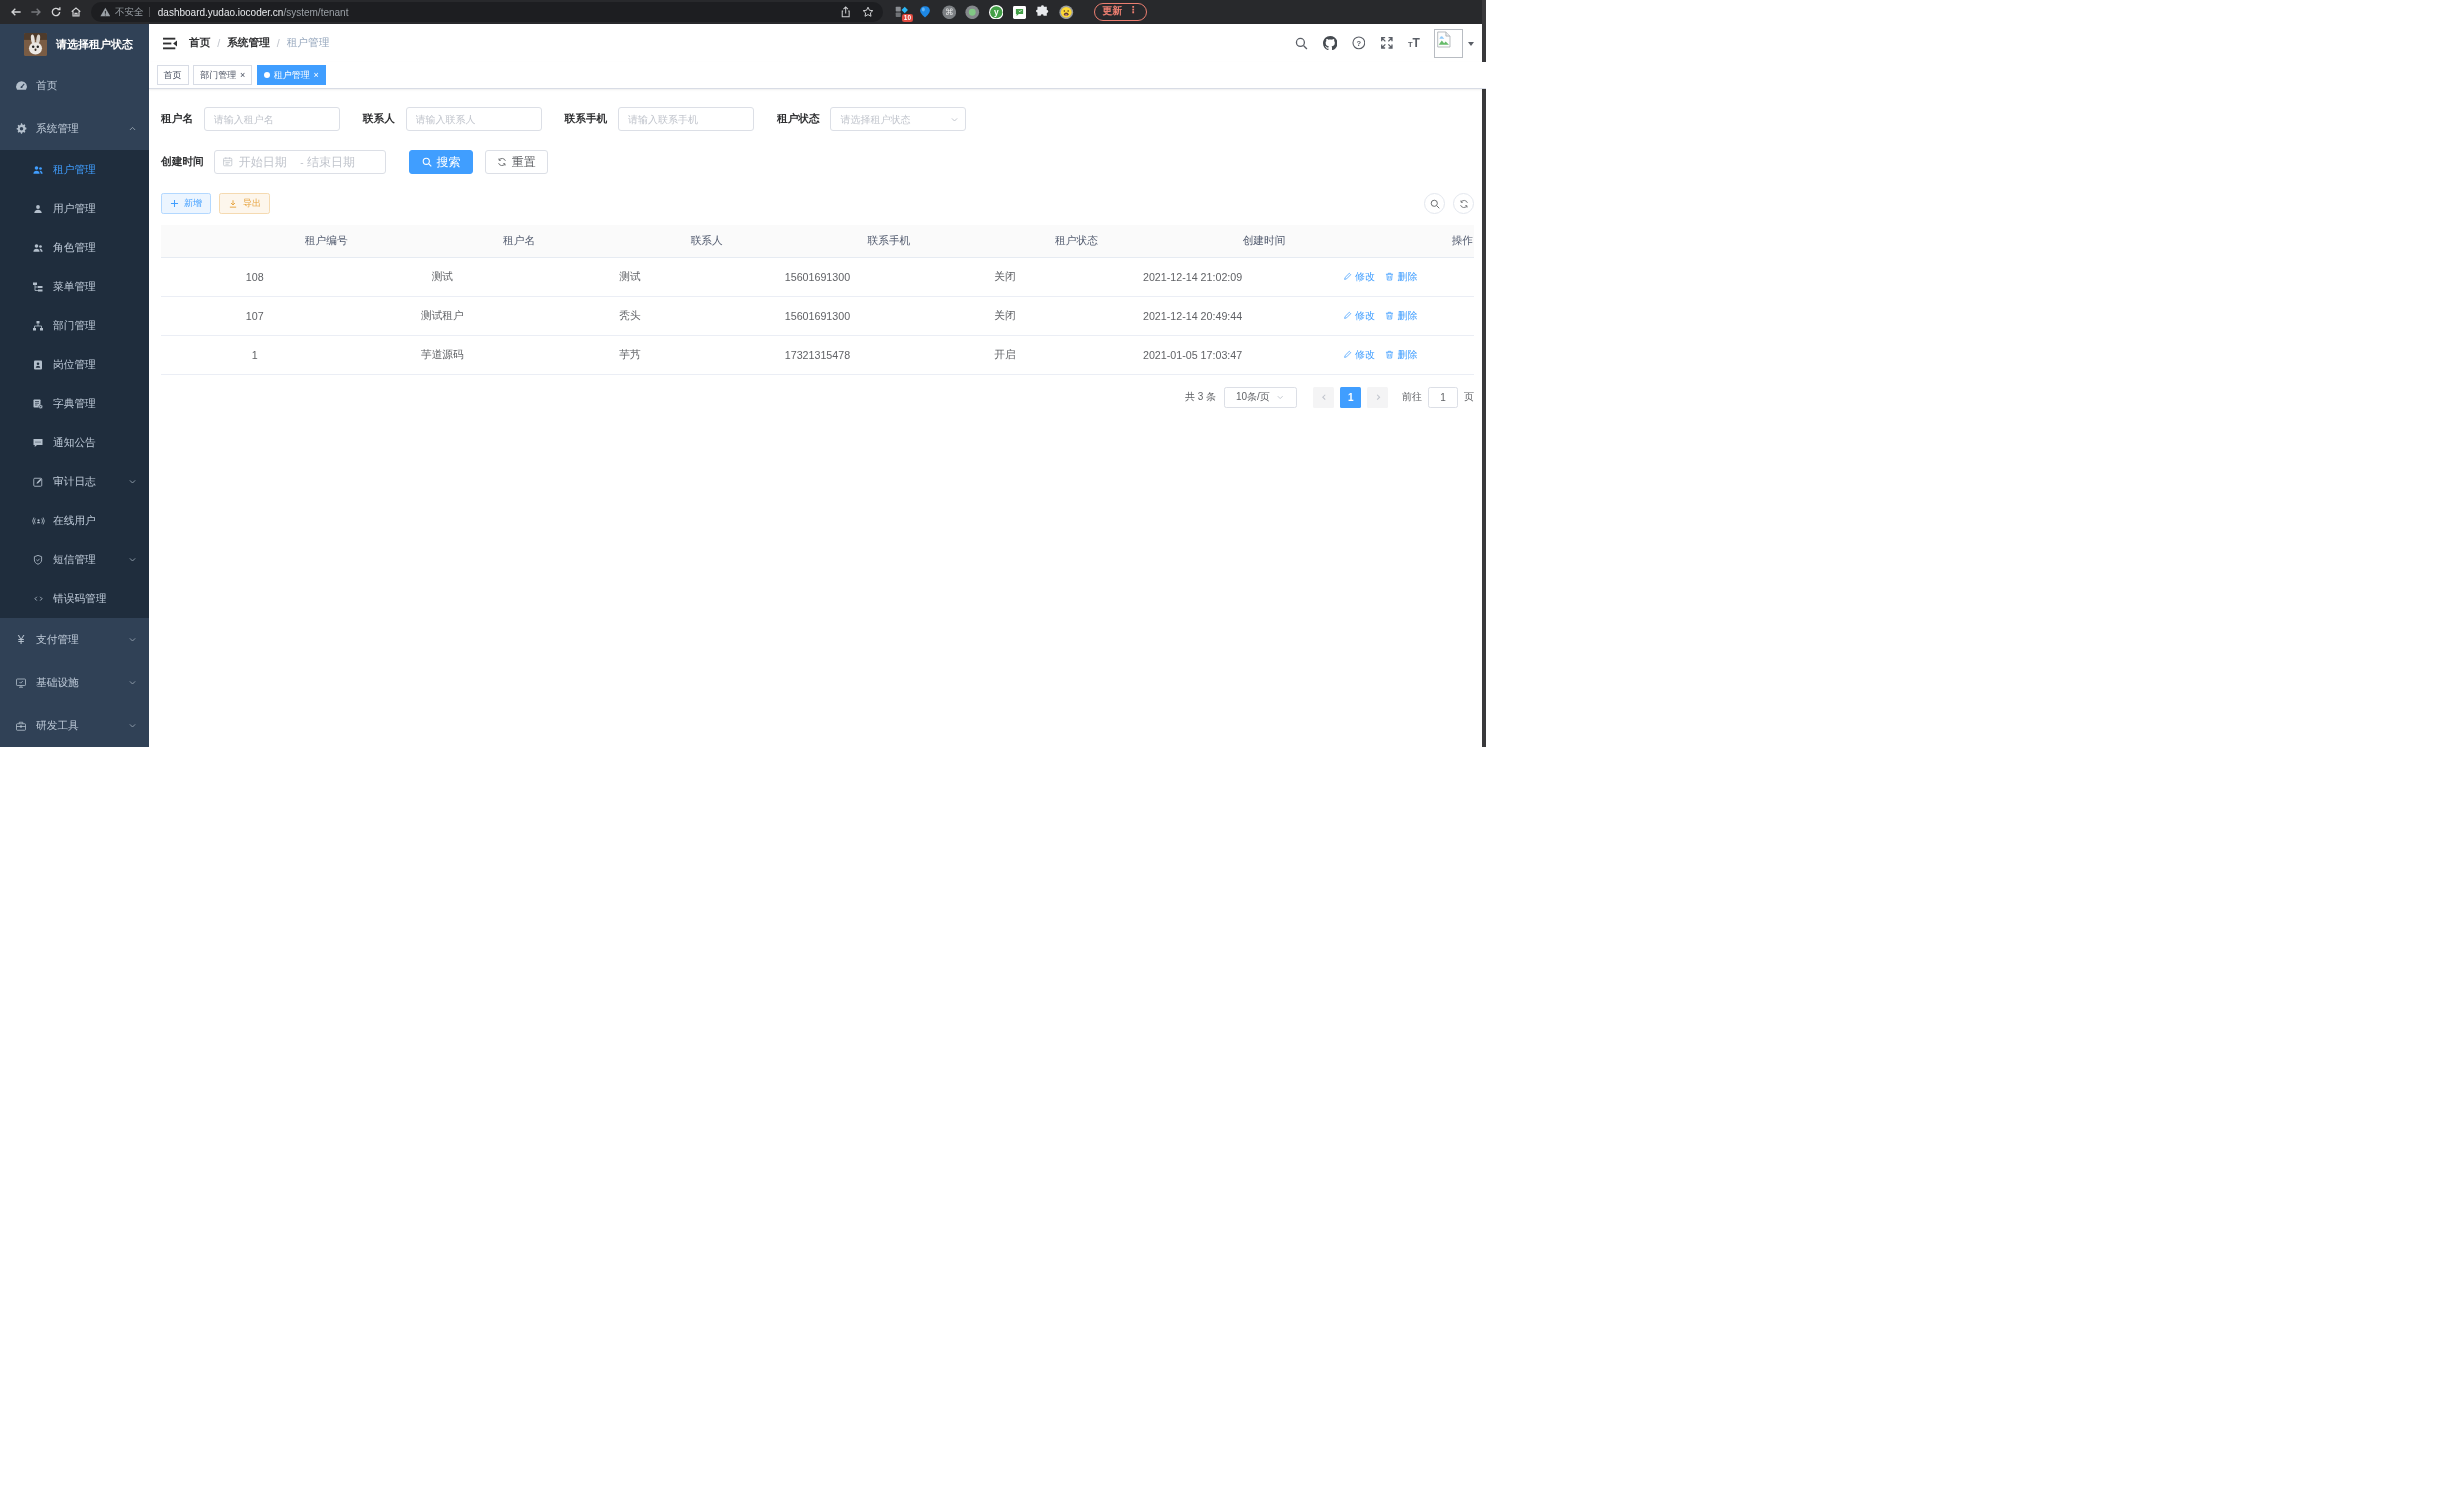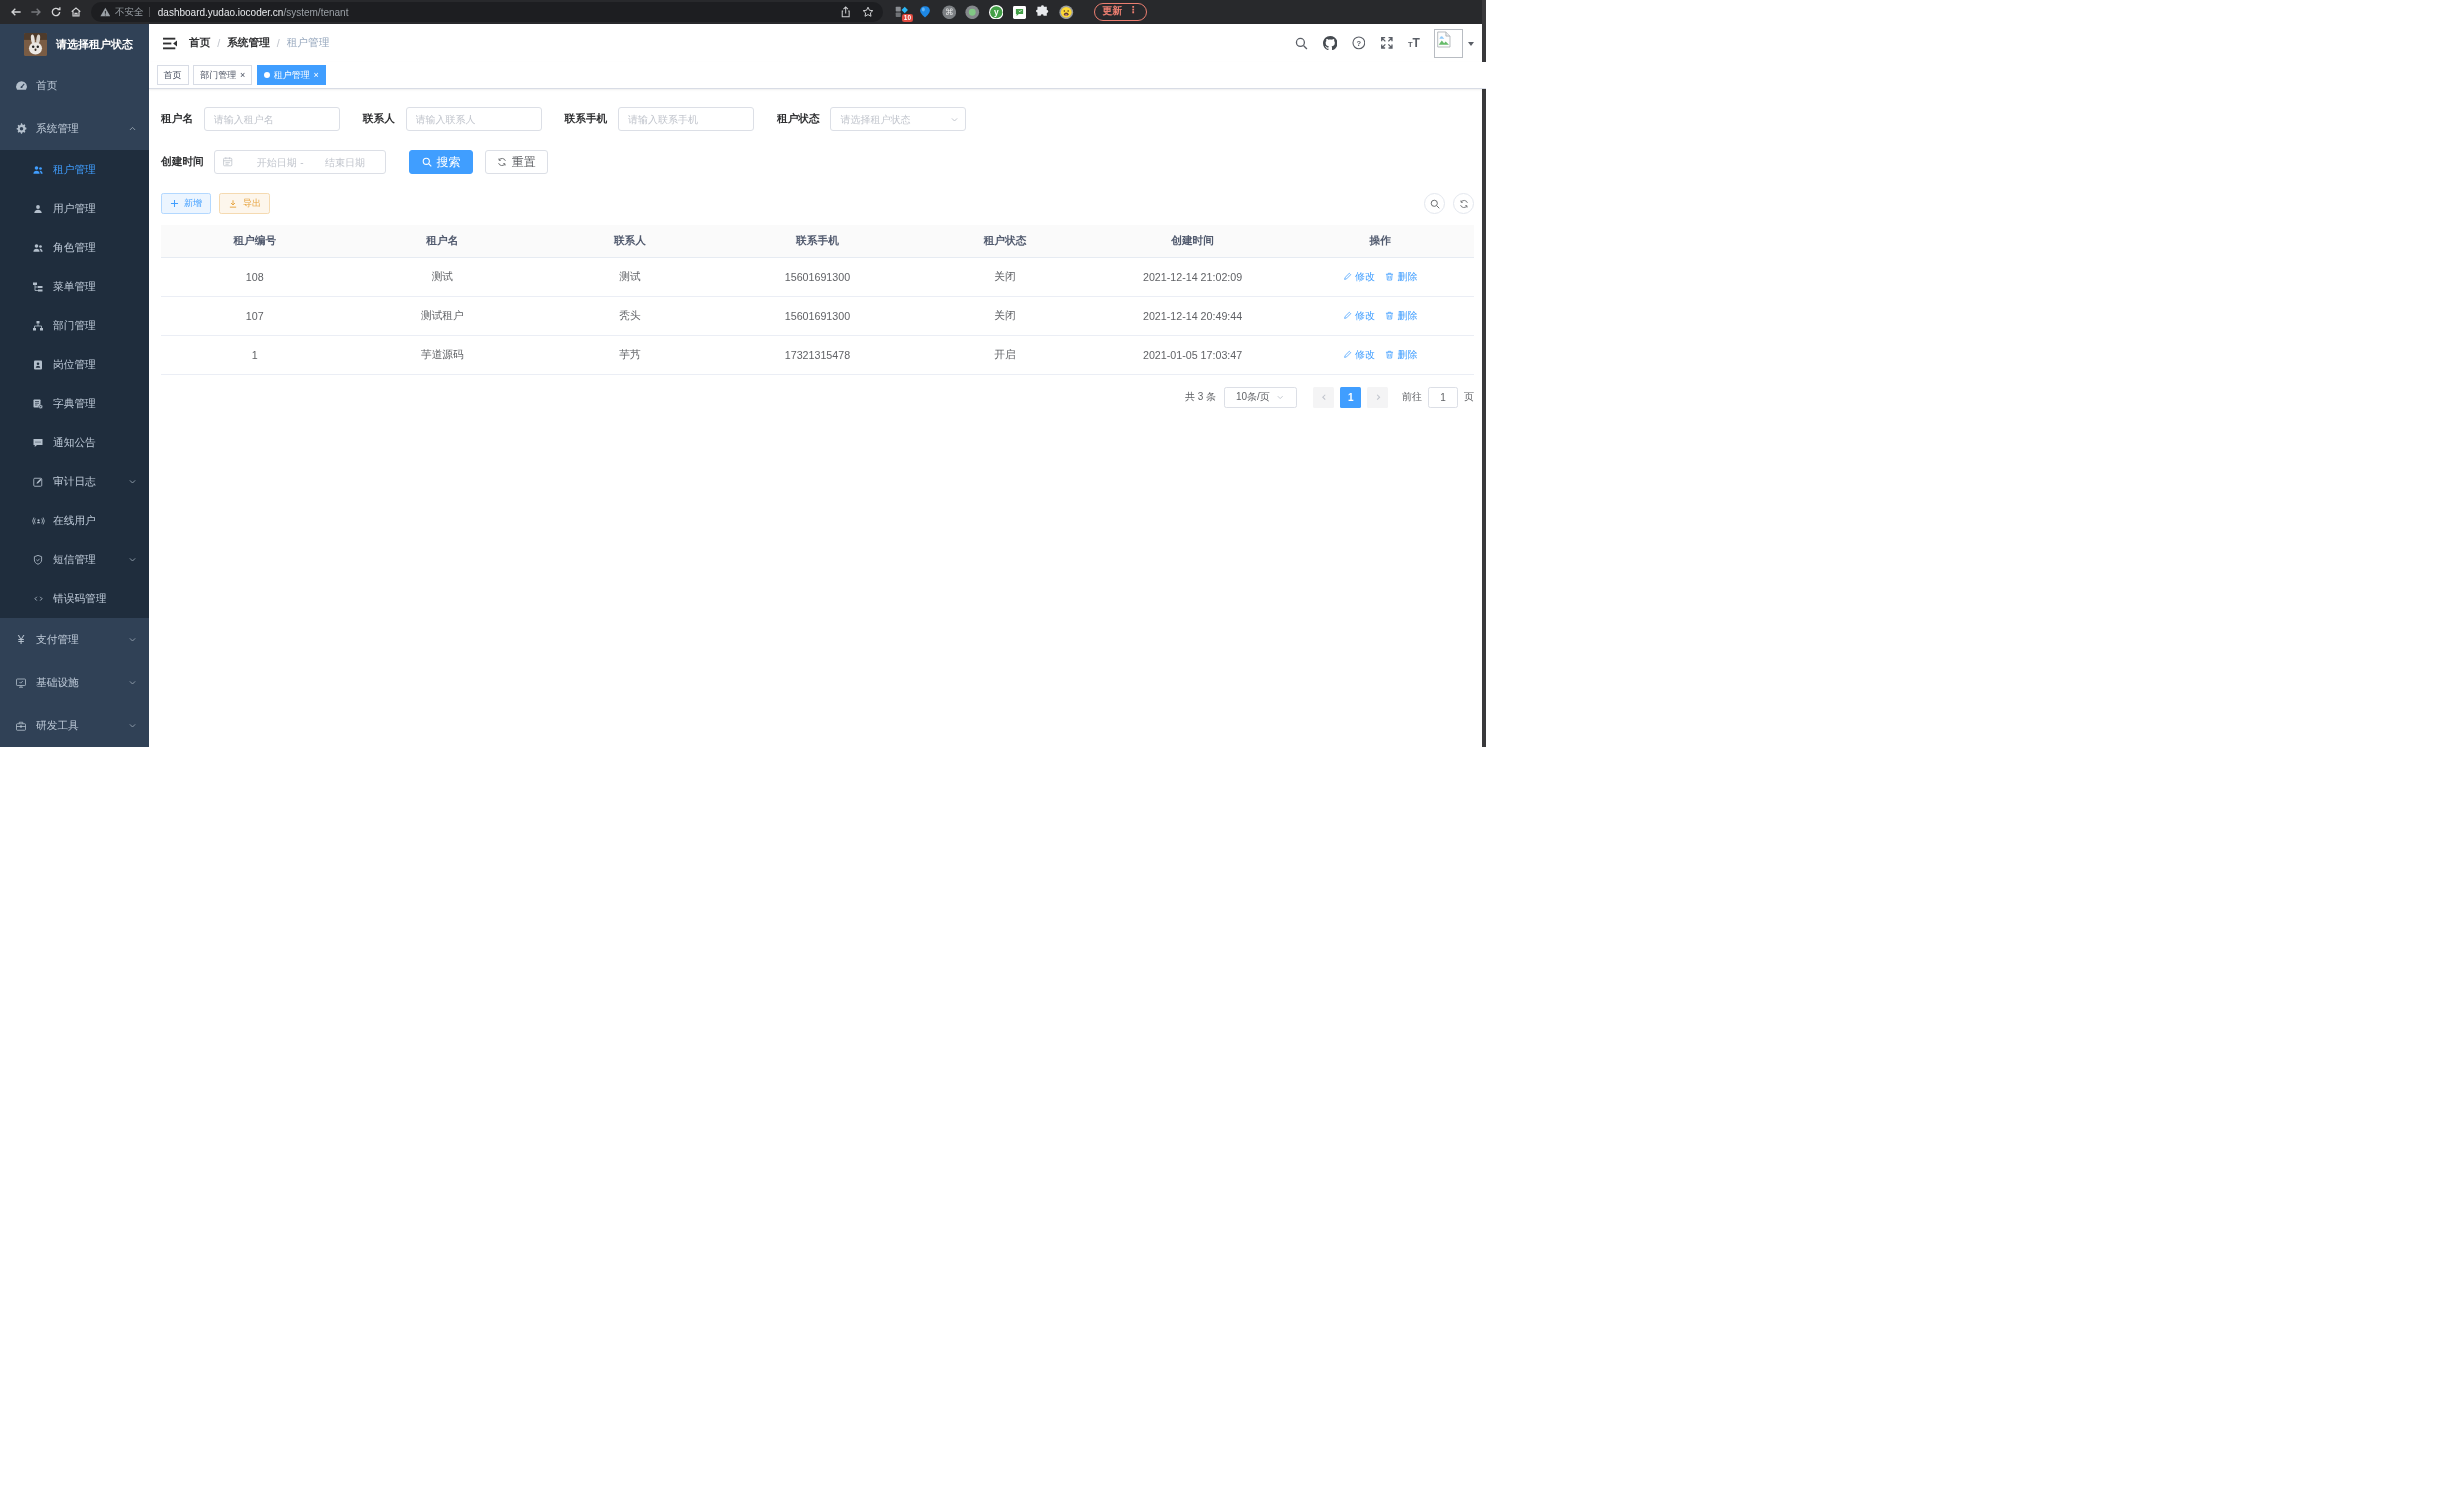--- a/index.html
+++ b/index.html
@@ -62,34 +62,34 @@
   .frow{display:flex;align-items:center;margin-bottom:19px;}
   .fi{display:flex;align-items:center;margin-right:23px;}
   .fi .flabel{font-size:10.7px;font-weight:700;color:#303133;margin-right:10.7px;white-space:nowrap;}
   .inp{width:136px;height:24px;border:0.8px solid #dcdfe6;border-radius:3px;padding:0 9px;font-size:10px;color:#606266;outline:none;box-sizing:border-box;background:#fff;font-family:inherit;}
   ::placeholder{color:#c0c4cc;opacity:1;}
   .sel{position:relative;width:136px;}
   .sel .inp{width:100%;padding-right:21px;cursor:pointer;}
   .sel .chev{position:absolute;right:6.9px;top:7.6px;color:#c0c4cc;pointer-events:none;display:flex;}
   .drange{width:172px;height:24px;border:0.8px solid #dcdfe6;border-radius:3px;display:flex;align-items:center;padding:0 6.9px;box-sizing:border-box;background:#fff;}
   .drange .cal{display:flex;color:#c0c4cc;margin-right:3px;}
-  .drange input{border:none;outline:none;width:58px;text-align:right;font-size:10px;color:#606266;background:transparent;font-family:Liberation Sans, sans-serif;}
+  .drange input{border:none;outline:none;width:58px;text-align:left;font-size:12px;color:#606266;background:transparent;font-family:Liberation Sans, sans-serif;}
   .drange .dsep{color:#c0c4cc;font-size:10px;padding:0 1.5px;}
   .btn{height:24px;border-radius:3px;display:inline-flex;align-items:center;justify-content:center;gap:4.6px;font-size:12px;cursor:pointer;border:0.8px solid #dcdfe6;background:#fff;color:#606266;padding:0 11.4px;box-sizing:border-box;white-space:nowrap;}
   .btn.primary{background:#409eff;border-color:#409eff;color:#fff;}
   .btn.mini{height:21px;font-size:9px;padding:0 8.4px;border-radius:2.3px;}
   .btn.add{background:#ecf5ff;border-color:#b3d8ff;color:#409eff;}
   .btn.exp{background:#fdf6ec;border-color:#f5dab1;color:#e6a23c;margin-left:7.6px;}
   .toolrow{display:flex;align-items:center;margin-bottom:10.7px;}
   .circles{margin-left:auto;display:flex;gap:7.6px;}
   .cbtn{width:21px;height:21px;border:0.8px solid #e3e7ee;border-radius:50%;display:flex;align-items:center;justify-content:center;color:#606266;background:#fff;cursor:pointer;box-sizing:border-box;}
 
   
   table{width:100%;border-collapse:collapse;table-layout:fixed;font-size:10.7px;color:#606266;}
-  thead th{background:#fafafa;height:30px;font-weight:700;color:#515a6e;border-bottom:0.8px solid #e6ebf2;text-align:center;}
+  thead th{background:#fafafa;height:30px;font-weight:400;color:#515a6e;border-bottom:0.8px solid #e6ebf2;text-align:right;}
   tbody td{height:36px;text-align:center;border-bottom:0.8px solid #ebeef5;overflow:hidden;white-space:nowrap;}
   .op-link{color:#409eff;font-size:10px;margin:0 5.3px;display:inline-flex;align-items:center;gap:3px;text-decoration:none;cursor:pointer;}
 
   
   .pager{display:flex;align-items:center;justify-content:flex-end;margin-top:12px;font-size:10px;color:#606266;}
   .ptotal{margin-right:7.6px;}
   .psel{position:relative;width:73px;height:21px;border:0.8px solid #dcdfe6;border-radius:2.3px;display:flex;align-items:center;justify-content:center;margin-right:13.7px;cursor:pointer;box-sizing:border-box;gap:6px;}
   .psel .chev{color:#c0c4cc;display:flex;}
   .pbtn{width:21px;height:21px;background:#f4f4f5;border-radius:1.5px;display:flex;align-items:center;justify-content:center;color:#c0c4cc;margin:0 3px;cursor:pointer;}
   .pcur{width:21px;height:21px;background:#409eff;color:#fff;border-radius:1.5px;display:flex;align-items:center;justify-content:center;font-weight:600;margin:0 3px;cursor:pointer;}

